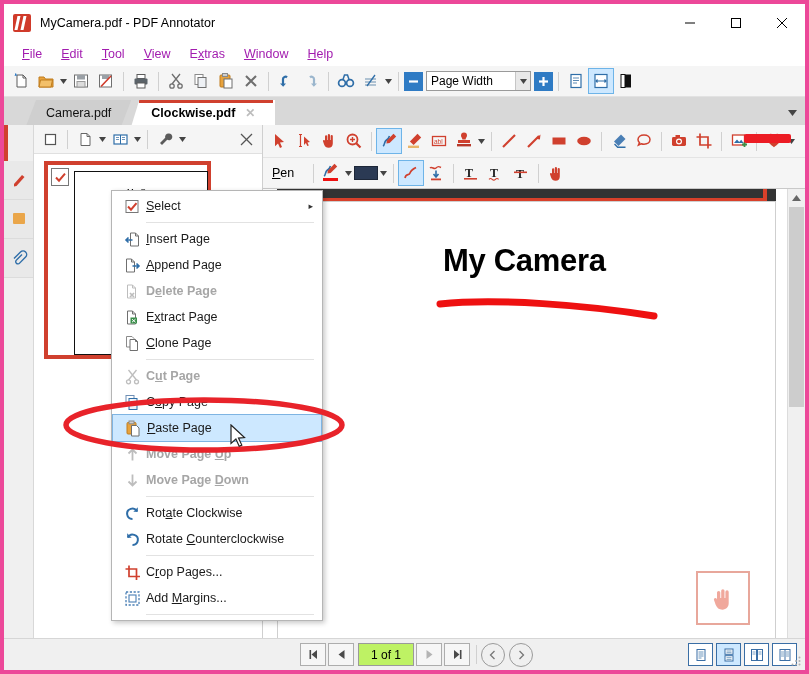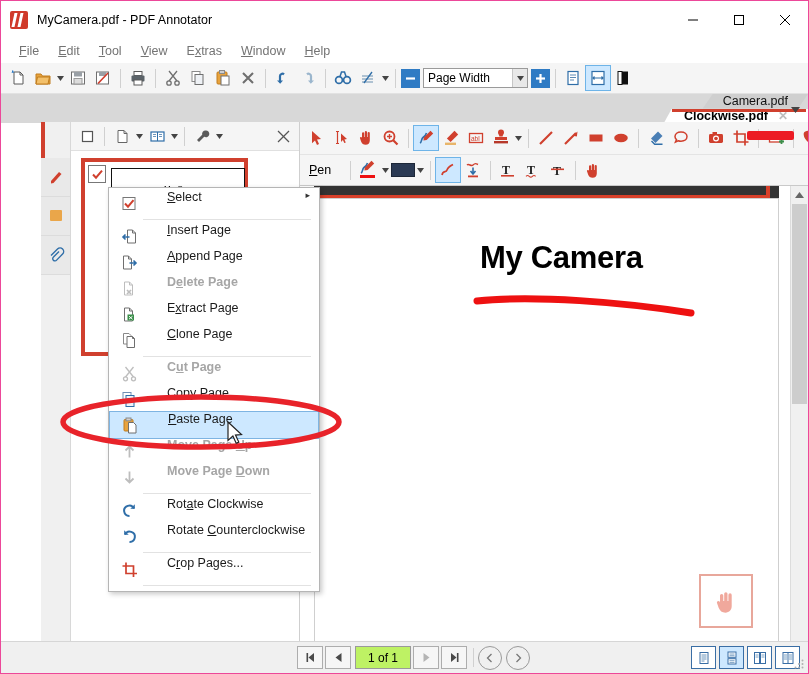--- a/index.html
+++ b/index.html
@@ -3,72 +3,72 @@
 <meta charset="utf-8">
 <style>
   html,body{margin:0;padding:0;}
   body{
     width:809px;height:674px;overflow:hidden;
     font-family:"Liberation Sans", sans-serif;
     font-size:12px;color:#000;background:#f0f0f0;
     -webkit-font-smoothing:antialiased;
   }
   #app{position:relative;width:809px;height:674px;box-sizing:border-box;
-       border:1px solid #ec4899;background:#fff;overflow:hidden;}
+       border:4px solid #ec4899;background:#fff;overflow:hidden;}
 
   
   .titlebar{height:37px;background:#fff;display:flex;align-items:center;
             position:relative;box-sizing:border-box;}
   .app-icon{width:18px;height:18px;margin-left:9px;margin-right:9px;position:relative;flex:none;}
   .app-icon .bk{position:absolute;inset:0;background:#d03a2a;border-radius:2px;}
   .app-icon .bk:after{content:"";position:absolute;left:3px;top:2px;width:3px;height:14px;background:#fff;
                       transform:skewX(-12deg);}
   .app-icon .bk:before{content:"";position:absolute;left:9px;top:2px;width:3px;height:14px;background:#fff;
                       transform:skewX(-12deg);}
   .title-text{font-size:12.5px;color:#000;}
   .wctrls{position:absolute;right:0;top:0;height:37px;display:flex;}
   .wbtn{width:46px;height:37px;display:flex;align-items:center;justify-content:center;cursor:default;}
   .wbtn svg{display:block;}
 
   
   .menubar{height:25px;background:#fff;display:flex;align-items:center;padding-left:9px;gap:1px;}
-  .menu-item{padding:3px 9px;font-size:12.5px;color:#737373;cursor:default;}
+  .menu-item{padding:3px 9px;font-size:12.5px;color:#a21caf;cursor:default;}
   .menu-item u{text-decoration:underline;}
 
   
   .maintoolbar{height:30px;background:#f5f5f5;border-bottom:1px solid #e2e2e2;
                display:flex;align-items:center;padding:0 5px;gap:1px;}
   .tb{width:24px;height:24px;display:flex;align-items:center;justify-content:center;cursor:default;flex:none;}
   .tb.on{background:#cde8ff;outline:1px solid #6eb4e8;}
   .tb svg{display:block;}
   .sep{width:1px;height:19px;background:#d0d0d0;margin:0 4px;flex:none;}
   .caret{width:9px;height:24px;display:flex;align-items:center;justify-content:center;cursor:default;flex:none;}
   .zoombox{display:flex;align-items:center;height:20px;border:1px solid #9a9a9a;background:#fff;
            width:105px;box-sizing:border-box;margin:0 2px;}
   .zoombox input{border:0;outline:0;font:12px "Liberation Sans",sans-serif;width:82px;padding-left:4px;background:transparent;}
   .zoomdd{width:20px;height:18px;background:#e8e8e8;border-left:1px solid #c6c6c6;
           display:flex;align-items:center;justify-content:center;}
   .sqbtn{width:19px;height:19px;background:#2f7bc4;display:flex;align-items:center;justify-content:center;flex:none;cursor:default;}
 
   
   .tabstrip{height:29px;background:#d8d8d8;position:relative;display:flex;align-items:flex-end;
-            padding-left:22px;box-sizing:border-box;flex-direction:column;}
+            padding-left:22px;box-sizing:border-box;}
   .dtab{height:26px;display:flex;align-items:center;padding:0 20px;position:relative;
         background:#cfcfcf;font-size:12.5px;cursor:default;
         clip-path:polygon(10px 0,100% 0,calc(100% - 10px) 100%,0 100%);}
   .dtab.inactive{background:#cfcfcf;color:#111;}
   .dtab.active{background:#fff;font-weight:bold;
                clip-path:polygon(8px 0,calc(100% - 0px) 0,100% 100%,0 100%);}
   .dtab.active .acc{position:absolute;left:8px;right:2px;top:0;height:3px;background:#d0402e;}
   .tabx{margin-left:10px;color:#bdbdbd;font-size:12px;}
   .tabmore{position:absolute;right:4px;bottom:4px;width:18px;height:18px;
            display:flex;align-items:center;justify-content:center;}
 
   
-  .bodyrow{position:absolute;left:0;right:0;top:121px;bottom:0;display:flex;background:#fff;margin-left:40px;}
+  .bodyrow{position:absolute;left:0;right:0;top:121px;bottom:0;display:flex;background:#fff;}
 
   
   .vstrip{width:29px;background:#f0f0f0;border-right:1px solid #d8d8d8;position:relative;flex:none;}
   .vstrip .accent{position:absolute;left:0;top:0;width:4px;height:36px;background:#d0402e;}
   .vtab{width:29px;height:38px;display:flex;align-items:center;justify-content:center;
         background:#e9e9e9;border-bottom:1px solid #dcdcdc;cursor:default;}
 
   
   .thumbpanel{width:228px;background:#fff;position:relative;flex:none;
               border-right:1px solid #cfcfcf;}
@@ -119,21 +119,21 @@
            display:flex;align-items:center;justify-content:center;margin-right:4px;font-size:13px;cursor:default;}
   .viewbtn{width:23px;height:21px;border:1px solid #3a6ea5;background:#fff;display:flex;
            align-items:center;justify-content:center;margin-left:3px;cursor:default;}
   .viewbtn.on{background:#cde8ff;}
   .grip{position:absolute;right:3px;bottom:3px;width:12px;height:12px;}
 
   
   .ctxmenu{position:absolute;left:107px;top:186px;width:212px;background:#fff;
            border:1px solid #b5b5b5;box-shadow:2px 2px 5px rgba(0,0,0,.22);z-index:60;
            padding:2px 0;box-sizing:border-box;}
-  .ctxitem{height:26px;display:flex;padding-left:6px;cursor:default;position:relative;gap:24px;}
+  .ctxitem{height:26px;display:flex;align-items:center;padding-left:6px;cursor:default;position:relative;}
   .ctxitem .ic{width:28px;display:flex;align-items:center;justify-content:center;flex:none;}
   .ctxitem .lbl{font-size:12.5px;color:#1a1a1a;}
   .ctxitem.dis .lbl{color:#a6a6a6;font-weight:bold;}
   .ctxitem.sel{background:#cde8ff;outline:1px solid #7eb4e2;margin:0 1px;}
   .ctxsep{height:1px;background:#e2e2e2;margin:3px 8px 3px 34px;}
   .submark{position:absolute;right:9px;font-size:9px;color:#333;}
 
   .cursor-arrow{position:absolute;left:226px;top:420px;z-index:70;}
   .redring{position:absolute;left:55px;top:390px;z-index:65;pointer-events:none;}
   .redunder{position:absolute;left:173px;top:106px;z-index:5;pointer-events:none;}
@@ -868,20 +868,29 @@
 
     <div class="ctxitem">
       <span class="ic">
         <svg width="17" height="17" viewBox="0 0 17 17">
             <path d="M5 1.5v11h11M1.5 5h11v11" fill="none" stroke="#d0402e" stroke-width="1.7"></path>
           </svg>
       </span>
       <span class="lbl">C<u>r</u>op Pages...</span>
     </div>
 
+    <div class="ctxitem">
+      <span class="ic">
+        <svg width="17" height="17" viewBox="0 0 17 17">
+            <rect x="2" y="2" width="13" height="13" fill="none" stroke="#4a7fb5" stroke-width="1.3" stroke-dasharray="2.2 1.6"></rect>
+            <rect x="5" y="5" width="7" height="7" fill="none" stroke="#4a7fb5" stroke-width="1.1"></rect>
+          </svg>
+      </span>
+      <span class="lbl">Add <u>M</u>argins...</span>
+    </div>
     <div class="ctxsep"></div>
 
   </div>
 
   <svg class="redring" width="290" height="62">
     <ellipse cx="145" cy="31" rx="138" ry="25" fill="none" stroke="#e8232a" stroke-width="5.5"></ellipse>
   </svg>
 
   <svg class="cursor-arrow" width="18" height="26" viewBox="0 0 18 26">
     <path d="M1 1l13.5 12.6-6 .5 3.3 7-2.6 1.1-3.3-7.1-4.9 4.4z" fill="#fff" stroke="#222" stroke-width="1.2"></path>

